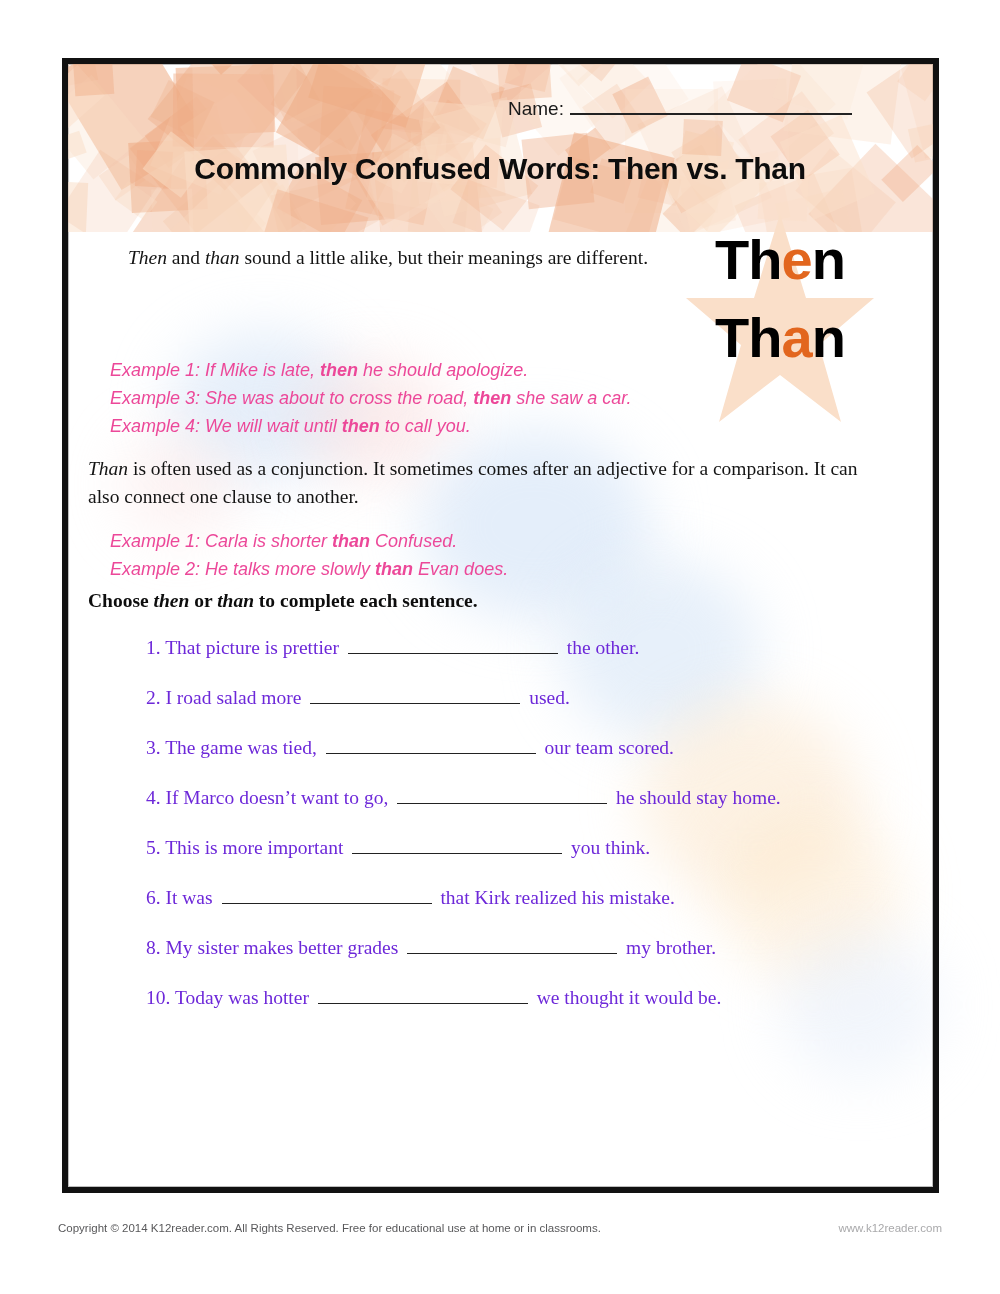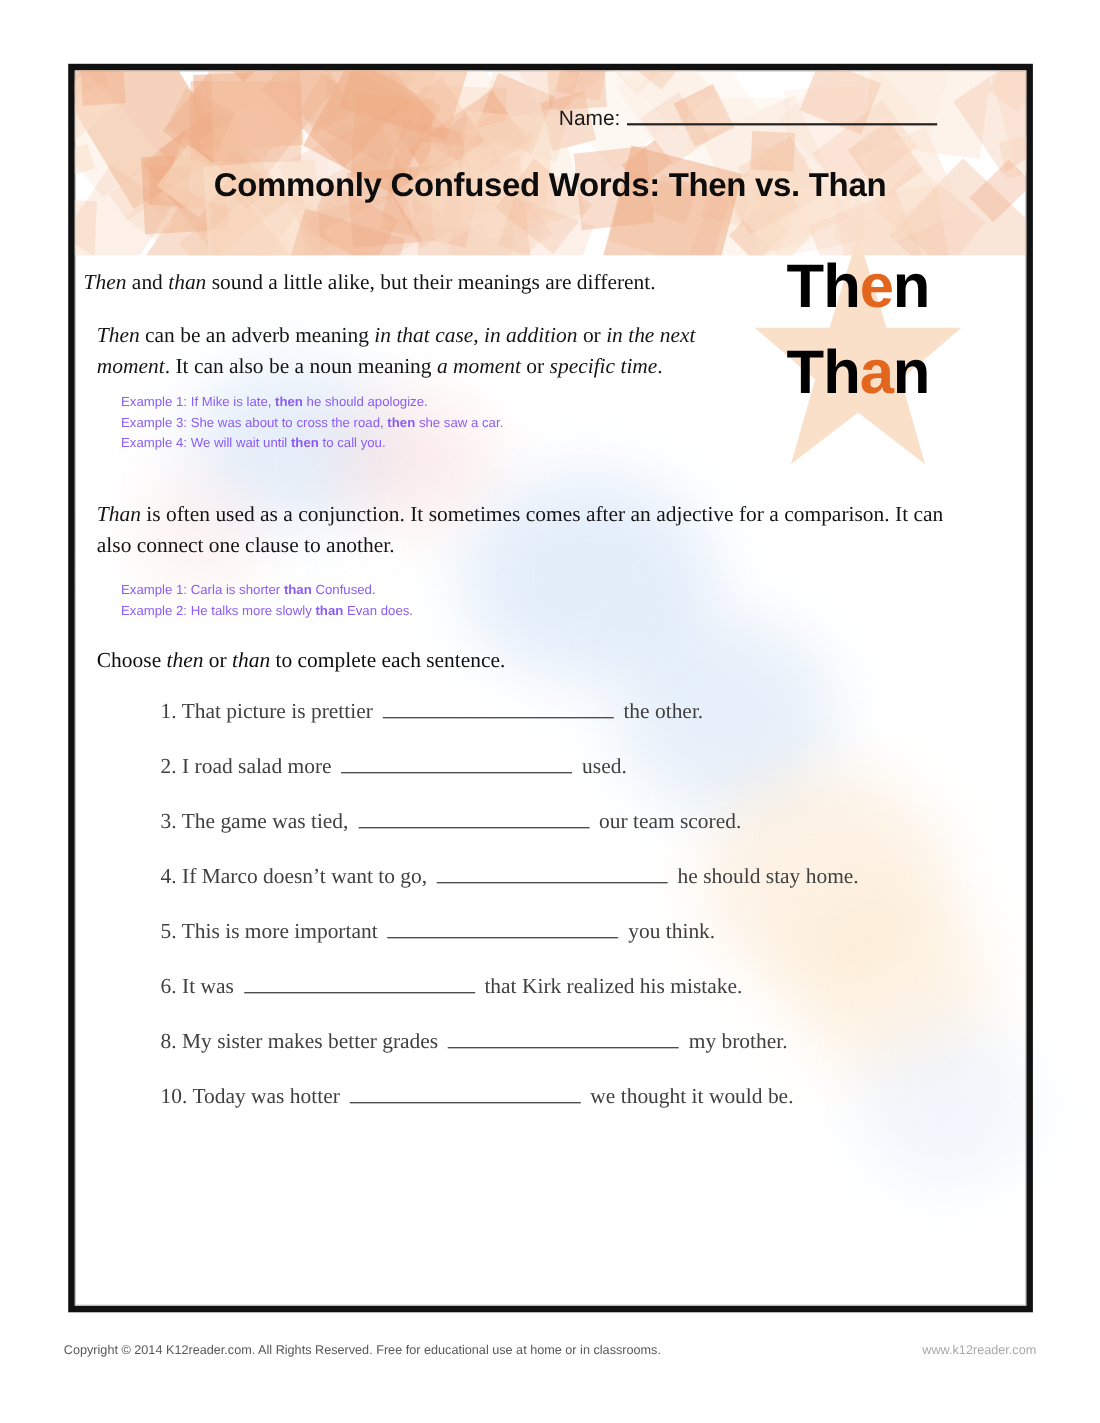--- a/index.html
+++ b/index.html
@@ -65,43 +65,43 @@
     font-weight:bold; font-size:56px; color:#000;
     letter-spacing:-1px; line-height:1;
   }
   .bigword.w1 { top:20px; }
   .bigword.w2 { top:98px; }
   .accent { color:#e2661e; }
 
   
   .prose { position:absolute; font-size:19.5px; color:#141414; line-height:1.42; }
   .prose i { font-style:italic; }
-  .p1 { left:76px; top:244px; width:600px; }
+  .p1 { left:88px; top:244px; width:600px;text-align:center; }
   .p2 { left:88px; top:292px; width:545px; }
   .p3 { left:88px; top:455px; width:790px; }
 
   .examples {
     position:absolute;
     font-family:"Liberation Sans", sans-serif;
-    font-size:12px; color:#8b5cf6; line-height:1.56;
+    font-size:18px; color:#ec4899; line-height:1.56;font-style:italic;
   }
   .ex1 { left:110px; top:356px; }
   .ex2 { left:110px; top:527px; }
   .examples b { font-weight:bold; }
 
   .instruction {
     position:absolute; left:88px; top:590px;
-    font-size:19.5px; font-weight:normal; color:#0d0d0d;
+    font-size:19.5px; font-weight:bold; color:#0d0d0d;
   }
   .instruction i { font-style:italic; }
 
   
   .questions { position:absolute; left:146px; top:636px; width:760px; }
   .q {
-    font-size:19.5px; color:#404040;
+    font-size:19.5px; color:#6d28d9;
     height:50px; line-height:1.2; white-space:nowrap;
   }
   .blank {
     display:inline-block; border-bottom:1.6px solid #222;
     height:14px; vertical-align:baseline; margin:0 4px;
   }
 
   
   .foot-left {
     position:absolute; left:58px; top:1222px;
@@ -263,21 +263,20 @@
 
   <div class="star-wrap">
     <svg width="188" height="212" viewBox="0 0 188 212">
       <polygon id="star-poly" points="94,2 120,86 188,86 133,133 155,210 94,163 33,210 55,133 0,86 68,86" fill="#fadfc9"></polygon>
     </svg>
     <div class="bigword w1"><span>Th</span><span class="accent" style="color: rgb(226, 102, 30);">e</span><span>n</span></div>
     <div class="bigword w2"><span>Th</span><span class="accent" style="color: rgb(226, 102, 30);">a</span><span>n</span></div>
   </div>
 
   <div class="prose p1" id="para-1"><i>Then</i><span> and </span><i>than</i><span> sound a little alike, but their meanings are different.</span></div>
-  <div class="prose p2" id="para-2"><i>Then</i><span> can be an adverb meaning </span><i>in that case, in addition</i><span> or </span><i>in the next moment</i><span>. It can also be a noun meaning </span><i>a moment</i><span> or </span><i>specific time</i><span>.</span></div>
   <div class="examples ex1" id="then-examples">
       <div><span>Example 1: </span><span>If Mike is late, </span><b>then</b><span> he should apologize.</span></div>
       <div><span>Example 3: </span><span>She was about to cross the road, </span><b>then</b><span> she saw a car.</span></div>
       <div><span>Example 4: </span><span>We will wait until </span><b>then</b><span> to call you.</span></div>
     </div>
   <div class="prose p3" id="para-3"><i>Than</i><span> is often used as a conjunction. It sometimes comes after an adjective for a comparison. It can also connect one clause to another.</span></div>
   <div class="examples ex2" id="than-examples">
       <div><span>Example 1: </span><span>Carla is shorter </span><b>than</b><span> Confused.</span></div>
       <div><span>Example 2: </span><span>He talks more slowly </span><b>than</b><span> Evan does.</span></div>
     </div>

